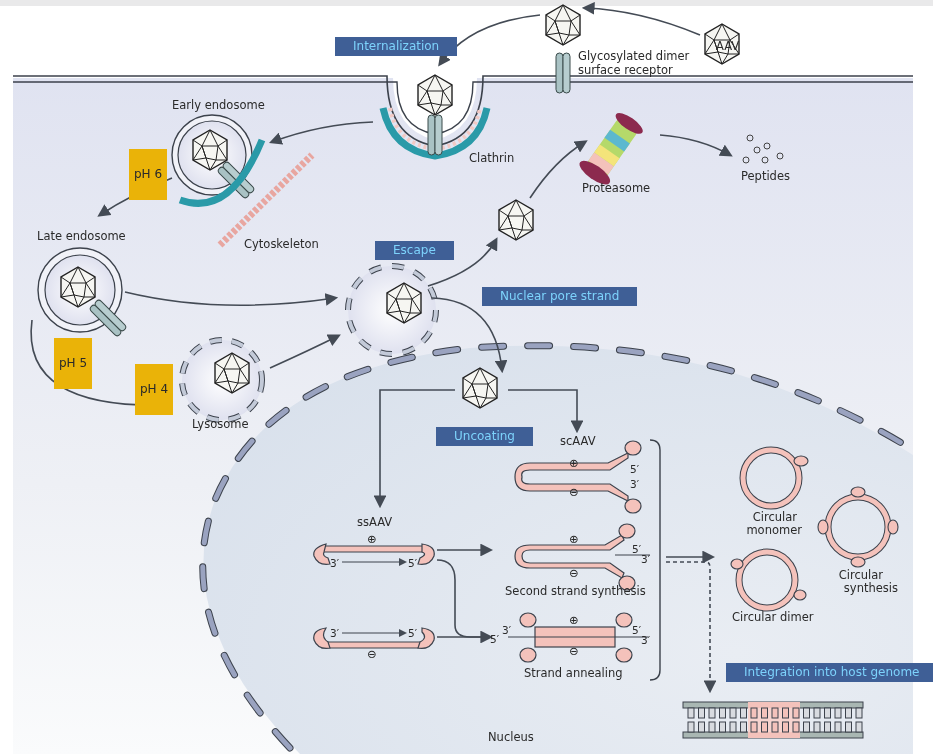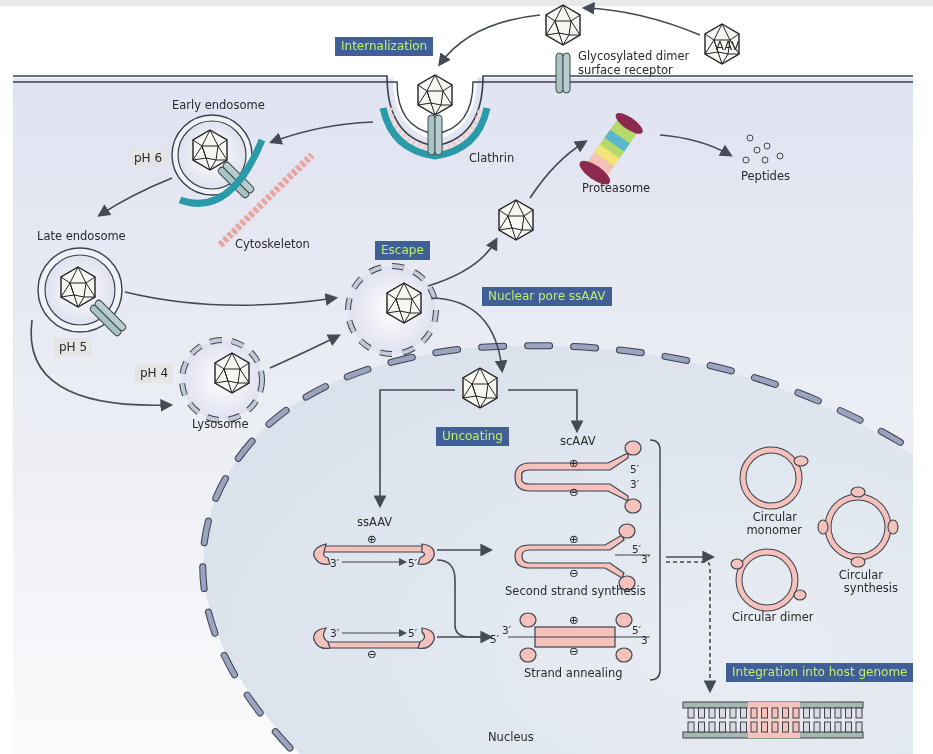--- a/index.html
+++ b/index.html
@@ -1,21 +1,21 @@
 <!DOCTYPE html>
 <html><head>
 <meta charset="utf-8">
 <style>
   html,body{margin:0;padding:0;background:#ffffff;}
   body{width:933px;height:754px;position:relative;overflow:hidden;font-family:"DejaVu Sans","Liberation Sans",sans-serif;}
   #stage{position:absolute;left:0;top:0;width:933px;height:754px;}
   .lbl{position:absolute;font-size:11.5px;color:#2a2a2a;white-space:nowrap;line-height:13px;}
   .ctr{text-align:right;}
-  .tag{position:absolute;background:#3f5f96;color:#bef264;font-size:12px;padding:2px 6px;line-height:15px;white-space:nowrap;}
-  .ph{position:absolute;background:#e5e5e5;color:#2a2a2a;font-size:12px;padding:2px 5px;line-height:15px;}
+  .tag{position:absolute;background:#3f5f96;color:#7dd3fc;font-size:12px;padding:2px 18px;line-height:15px;white-space:nowrap;}
+  .ph{position:absolute;background:#eab308;color:#2a2a2a;font-size:12px;padding:18px 5px;line-height:15px;}
   .sm{font-size:10.5px;}
 </style>
 </head>
 <body>
 
 <div id="stage">
 <svg width="933" height="754" viewBox="0 0 933 754" xmlns="http://www.w3.org/2000/svg" style="position:absolute;left:0;top:0">
   <defs>
     <linearGradient id="cyto" x1="0" y1="0" x2="0" y2="1">
       <stop offset="0" stop-color="#e0e3f1"></stop>
@@ -233,27 +233,27 @@
       </g>
 </svg>
 
 <div class="lbl" style="left:716px;top:40px">AAV</div>
 <div class="lbl" style="left:578px;top:50px">Glycosylated dimer</div>
 <div class="lbl" style="left:578px;top:64px">surface receptor</div>
 <div class="tag" style="left:335px;top:37px;background:#3f5f96">Internalization</div>
 <div class="lbl" style="left:469px;top:152px">Clathrin</div>
 <div class="lbl" style="left:172px;top:99px">Early endosome</div>
 <div class="ph" style="left:129px;top:149px">pH 6</div>
-<div class="lbl" style="left:235px;top:238px">Cytoskeleton</div>
+<div class="lbl" style="left:244px;top:238px">Cytoskeleton</div>
 <div class="lbl" style="left:37px;top:230px">Late endosome</div>
 <div class="ph" style="left:54px;top:338px">pH 5</div>
 <div class="ph" style="left:135px;top:364px">pH 4</div>
 <div class="lbl" style="left:192px;top:418px">Lysosome</div>
 <div class="tag" style="left:375px;top:241px">Escape</div>
-<div class="tag" style="left:482px;top:287px">Nuclear pore ssAAV</div>
+<div class="tag" style="left:482px;top:287px">Nuclear pore strand</div>
 <div class="lbl" style="left:582px;top:182px">Proteasome</div>
 <div class="lbl" style="left:741px;top:170px">Peptides</div>
 <div class="tag" style="left:436px;top:427px">Uncoating</div>
 <div class="lbl" style="left:560px;top:435px">scAAV</div>
 <div class="lbl" style="left:569px;top:457px">⊕</div>
 <div class="lbl" style="left:569px;top:486px">⊖</div>
 <div class="lbl sm" style="left:630px;top:463px">5′</div>
 <div class="lbl sm" style="left:630px;top:478px">3′</div>
 <div class="lbl" style="left:357px;top:516px">ssAAV</div>
 <div class="lbl" style="left:367px;top:533px">⊕</div>

